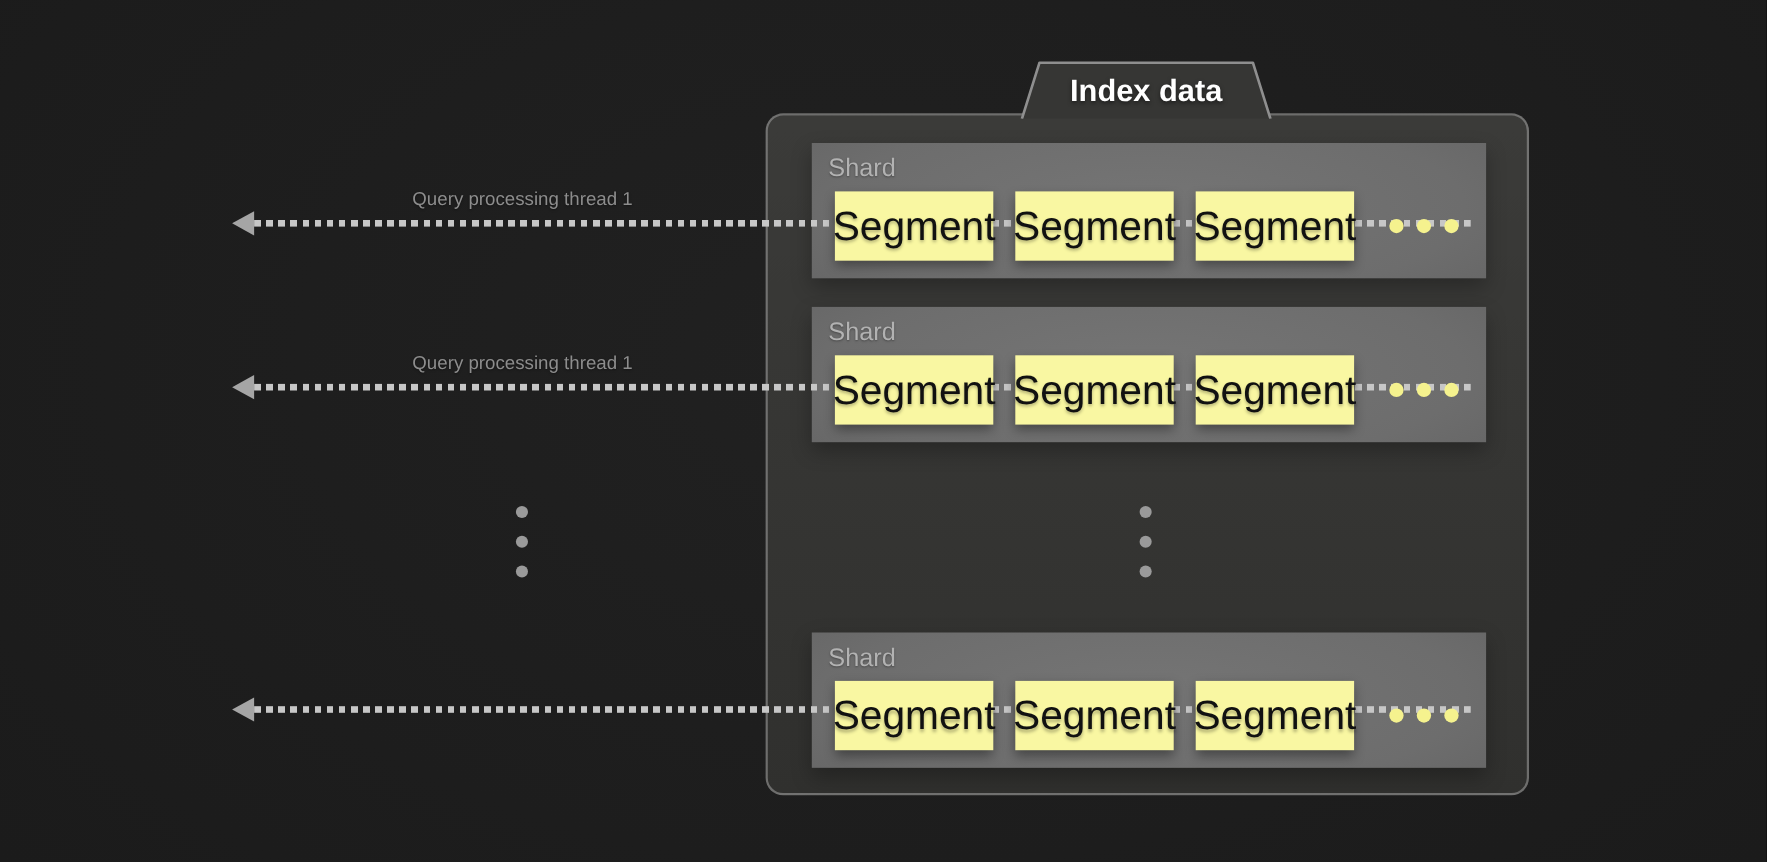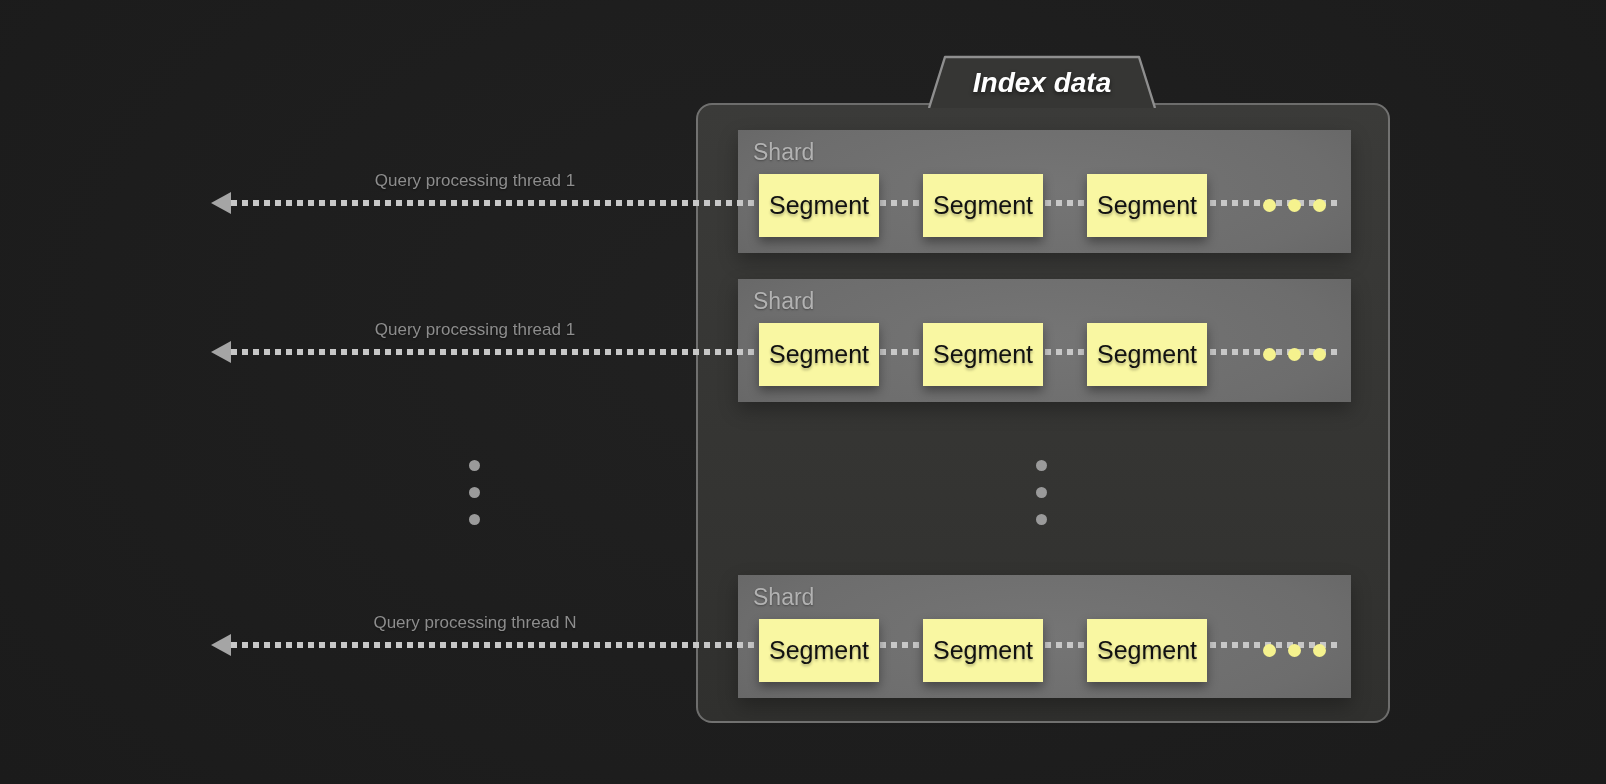--- a/index.html
+++ b/index.html
@@ -18,39 +18,38 @@
     background:linear-gradient(180deg,#3b3b39 0%, var(--panel-fill,#363634) 45%, #30302e 100%);
     box-sizing:border-box;
   }
   .tab{position:absolute;left:229px;top:-50px;width:230px;height:53px;}
   .tab svg{display:block;}
   .tab-label{
     position:absolute;left:0;top:4px;width:100%;height:48px;
     display:flex;align-items:center;justify-content:center;
     color:var(--title-text,#ffffff);font-size:28px;font-weight:700;
     text-shadow:0 2px 4px rgba(0,0,0,.5);
-    font-style:italic;
   }
   
   .shard-row{
     position:absolute;left:40px;width:613px;height:123px;
     background:radial-gradient(85% 130% at 50% 48%, #757575 0%, var(--shard-fill,#6d6d6d) 55%, #5e5e5e 100%);
     box-shadow:0 8px 18px rgba(0,0,0,.28);
   }
   .shard-label{
     position:absolute;left:15px;top:9px;
     color:var(--shard-label,#b2b2b2);font-size:23px;
     text-shadow:0 1px 2px rgba(0,0,0,.35);
     text-align:right;
   }
   .segment{
-    position:absolute;top:44px;width:120px;height:63px;z-index:3;
+    position:absolute;top:44px;width:144px;height:63px;z-index:3;
     background:var(--segment-fill,#f9f7a2);
     display:flex;align-items:center;justify-content:center;
-    color:var(--segment-text,#111111);font-size:25px;
+    color:var(--segment-text,#111111);font-size:37px;
     box-shadow:0 5px 10px rgba(0,0,0,.38);
     text-shadow:0 2px 3px rgba(0,0,0,.30);
   }
   .seg-1{left:21px}.seg-2{left:185px}.seg-3{left:349px}
   .ydot{
     position:absolute;top:69px;width:13px;height:13px;border-radius:50%;
     background:var(--segment-dot,#f5f28e);z-index:3;
   }
   .ydot-1{left:525px}.ydot-2{left:550px}.ydot-3{left:575px}
   
@@ -124,21 +123,20 @@
   </div>
 
   <div class="thread-label" style="top:165px">Query processing thread 1</div>
   <div class="dotted-line" style="top:200px"></div>
   <div class="arrowhead" style="top:192px"></div>
 
   <div class="thread-label" style="top:314px">Query processing thread 1</div>
   <div class="dotted-line" style="top:349px"></div>
   <div class="arrowhead" style="top:341px"></div>
 
-  <div class="thread-label" style="top:607px">Query processing thread N</div>
   <div class="dotted-line" style="top:642px"></div>
   <div class="arrowhead" style="top:634px"></div>
 
   <div class="v-ellipsis ve-left">
     <span></span>
       <span></span>
       <span></span>
   </div>
   <div class="v-ellipsis ve-center">
     <span></span>

